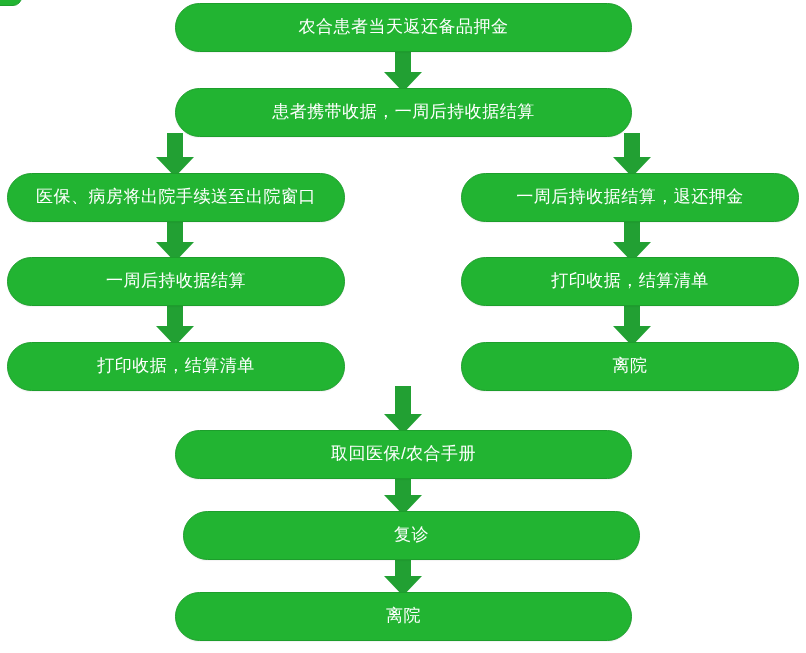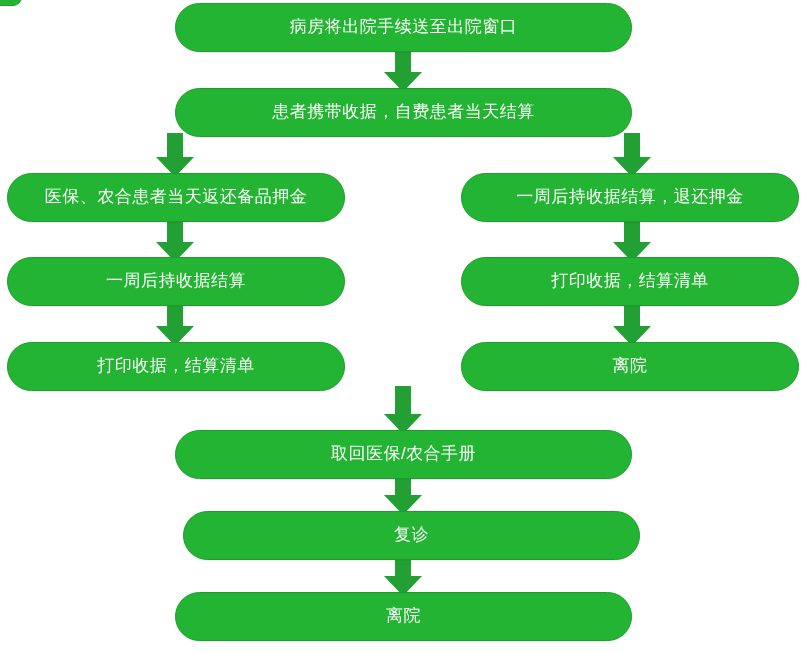--- a/index.html
+++ b/index.html
@@ -110,27 +110,27 @@
       </div>
       <div class="arrow" style="left: 384px; top: 556px; width: 38px; height: 40px;">
         <svg width="38" height="40" viewBox="0 0 38 40">
           <polygon points="11,0 27,0 27,20 38,20 19,40 0,20 11,20" fill="#22a033"></polygon>
         </svg>
       </div>
     </div>
 
   <div id="node-layer">
       <div class="node" style="left: 175px; top: 3px; width: 457px; height: 49px; background: rgb(34, 180, 50); border-color: rgb(29, 158, 44); color: rgb(255, 255, 255);">
-        <span class="node-label">病房将出院手续送至出院窗口</span>
+        <span class="node-label">农合患者当天返还备品押金</span>
       </div>
       <div class="node" style="left: 175px; top: 88px; width: 457px; height: 49px; background: rgb(34, 180, 50); border-color: rgb(29, 158, 44); color: rgb(255, 255, 255);">
-        <span class="node-label">患者携带收据，自费患者当天结算</span>
+        <span class="node-label">患者携带收据，一周后持收据结算</span>
       </div>
       <div class="node" style="left: 7px; top: 173px; width: 338px; height: 49px; background: rgb(34, 180, 50); border-color: rgb(29, 158, 44); color: rgb(255, 255, 255);">
-        <span class="node-label">医保、农合患者当天返还备品押金</span>
+        <span class="node-label">医保、病房将出院手续送至出院窗口</span>
       </div>
       <div class="node" style="left: 461px; top: 173px; width: 338px; height: 49px; background: rgb(34, 180, 50); border-color: rgb(29, 158, 44); color: rgb(255, 255, 255);">
         <span class="node-label">一周后持收据结算，退还押金</span>
       </div>
       <div class="node" style="left: 7px; top: 257px; width: 338px; height: 49px; background: rgb(34, 180, 50); border-color: rgb(29, 158, 44); color: rgb(255, 255, 255); align-items: center;">
         <span class="node-label">一周后持收据结算</span>
       </div>
       <div class="node" style="left: 461px; top: 257px; width: 338px; height: 49px; background: rgb(34, 180, 50); border-color: rgb(29, 158, 44); color: rgb(255, 255, 255);">
         <span class="node-label">打印收据，结算清单</span>
       </div>

